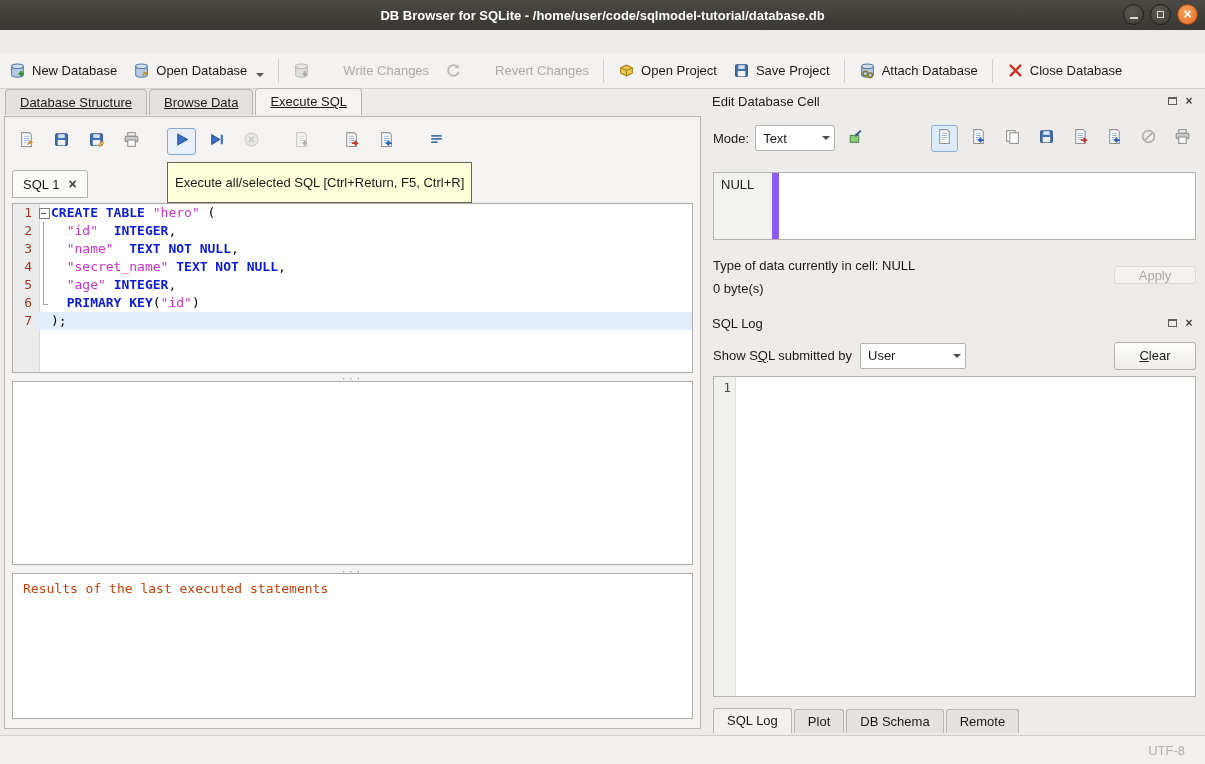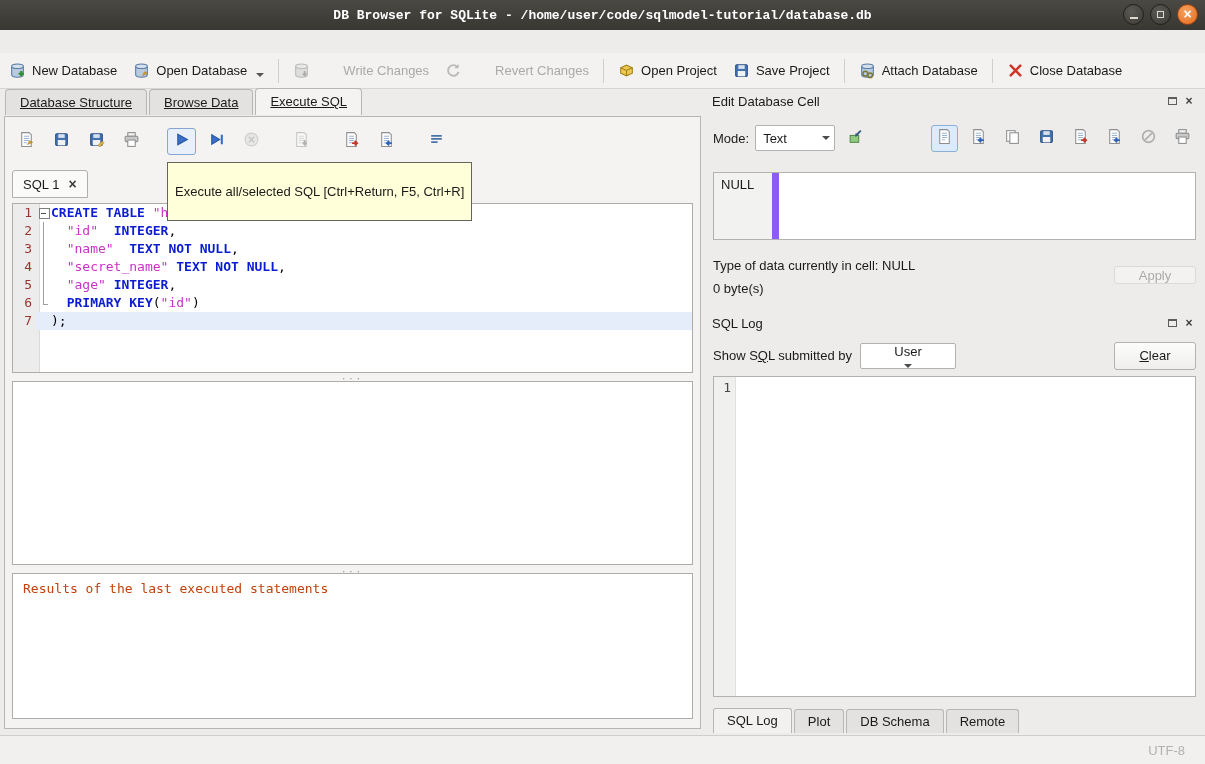--- a/index.html
+++ b/index.html
@@ -2,21 +2,21 @@
 <html><head>
 <meta charset="utf-8">
 <style>
   * { box-sizing: border-box; margin: 0; padding: 0; }
   body { font-family: "Liberation Sans", sans-serif; font-size: 13px; color: #1a1a1a; }
   .window { position: relative; width: 1205px; height: 764px; background: #edeceb; overflow: hidden; }
 
   
   .titlebar { position: absolute; left:0; top:0; right:0; height:30px;
     background: linear-gradient(#4a4944, #383732); display:flex; align-items:center; justify-content:center; }
-  .titlebar .title { color:#ffffff; font-weight:bold; font-size:13px;font-family:Liberation Mono, monospace; }
+  .titlebar .title { color:#ffffff; font-weight:bold; font-size:13px; }
   .win-controls { position:absolute; right:7px; top:4px; display:flex; gap:6px; }
   .win-btn { width:21px; height:21px; border-radius:50%; background:radial-gradient(circle at 40% 35%, #5b5a54, #3b3a35);
     border:1px solid #201f1c; display:flex; align-items:center; justify-content:center; cursor:default; }
   .win-btn .g-min { width:8px; height:2px; background:#ded9cf; margin-top:7px; }
   .win-btn .g-max { width:7px; height:7px; border:1.5px solid #ded9cf; }
   .win-btn.close { background:radial-gradient(circle at 40% 35%, #f7a35f, #e5681c); border-color:#9d430f; }
   .win-btn.close .g-close { color:#fff; font-size:14px; font-weight:bold; line-height:1; margin-top:-1px; }
 
   
   .menubar { position:absolute; left:0; top:30px; right:0; height:23px; background:#f3f2f1;
@@ -76,21 +76,21 @@
   .pl { color:#000; }
 
   .dots { position:absolute; left:0; width:100%; text-align:center; color:#9b9a98; font-size:13px;
     line-height:7px; letter-spacing:3px; }
   .grid-panel { position:absolute; left:7px; top:264px; width:681px; height:184px; background:#fff; border:1px solid #adacaa; }
   .results-panel { position:absolute; left:7px; top:456px; width:681px; height:146px; background:#fff;
     border:1px solid #adacaa; padding:7px 10px; font-family:"DejaVu Sans Mono", monospace; color:#c2410c; }
 
   
   .tooltip { position:absolute; left:167px; top:162px; z-index:50; background:#ffffd9;
-    border:1px solid #64645c; padding:21px 7px; white-space:nowrap; }
+    border:1px solid #64645c; padding:12px 7px; white-space:nowrap; }
 
   
   .dock-header { position:absolute; left:712px; width:484px; height:18px; display:flex; align-items:center; }
   .dock-header .dh-title { flex:1; }
   .dh-btn { display:flex; align-items:center; justify-content:center; width:14px; height:14px; margin-left:3px; }
   .g-float { width:9px; height:8px; border:1px solid #5c5c5c; border-top-width:2px; }
   .g-x { color:#3c3c3c; font-size:12px; font-weight:bold; line-height:1; }
 
   .mode-row { position:absolute; left:713px; top:124px; width:483px; height:28px; display:flex; align-items:center; gap:6px; }
   .combo { display:flex; align-items:center; height:26px; background:#fff; border:1px solid #b3b2b0; border-radius:2px; }
@@ -476,21 +476,21 @@
     <span class="dh-btn">
         <span class="g-float"></span>
       </span>
     <span class="dh-btn">
         <span class="g-x">×</span>
       </span>
   </div>
 
   <div class="filter-row">
     <span id="filter-label">Show S<u>Q</u>L submitted by</span>
-    <div class="combo" style="width:96px;flex-direction:column;">
+    <div class="combo" style="width:106px;">
       <span class="combo-text">User</span>
       <span class="combo-arrow">
           <i></i>
         </span>
     </div>
     <span class="flex-sp"></span>
     <div class="btn clear-btn" id="clear-btn"><u>C</u>lear</div>
   </div>
 
   <div class="log-area">

